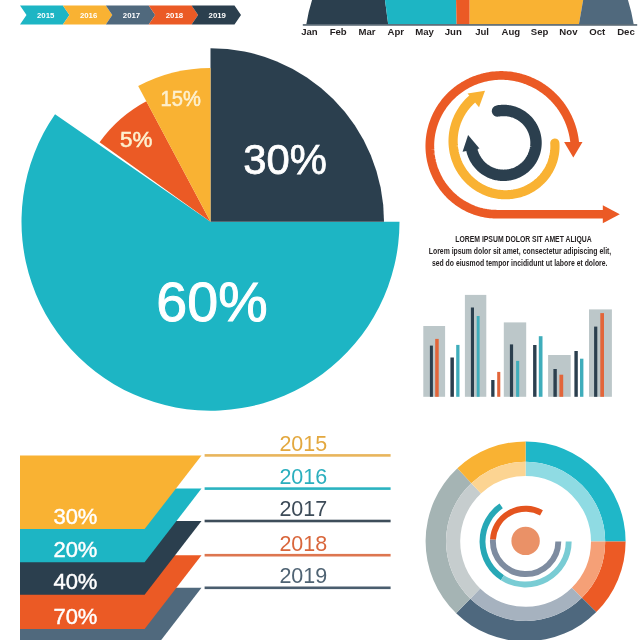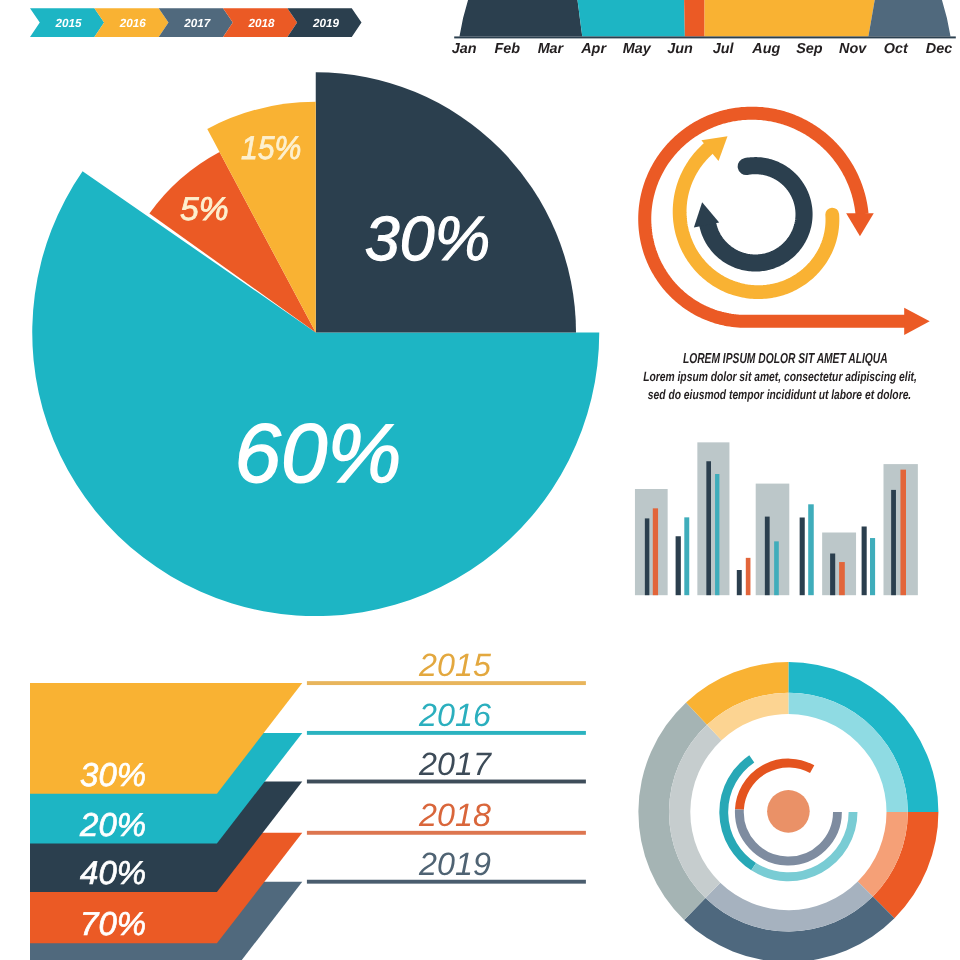--- a/index.html
+++ b/index.html
@@ -1,18 +1,18 @@
 <!DOCTYPE html>
 <html><head>
 <meta charset="utf-8">
 <style>
   html,body{margin:0;padding:0;background:#ffffff;}
   body{width:640px;height:640px;position:relative;overflow:hidden;
        font-family:"Liberation Sans",sans-serif;}
-  .stage{position:absolute;left:0;top:0;width:640px;height:576px;font-style:italic;}
+  .stage{position:absolute;left:0;top:0;width:640px;height:576px;}
   .lyr{position:absolute;left:0;top:0;}
   svg{display:block;overflow:visible;}
   text{font-family:"Liberation Sans",sans-serif;}
   .ribbon-label{font-size:7.8px;font-weight:bold;fill:#ffffff;}
   .month-label{font-size:9.6px;font-weight:bold;fill:#231f20;}
   .pie-label-30{font-size:41.8px;fill:#ffffff;stroke:#ffffff;stroke-width:0.75px;}
   .pie-label-60{font-size:55.6px;fill:#ffffff;stroke:#ffffff;stroke-width:0.95px;}
   .pie-label-sm{font-size:22.0px;fill:#fdf0cf;stroke:#fdf0cf;stroke-width:0.55px;}
   .cycle-head{font-size:9.6px;font-weight:bold;fill:#231f20;}
   .cycle-body{font-size:8.9px;font-weight:bold;fill:#231f20;}

